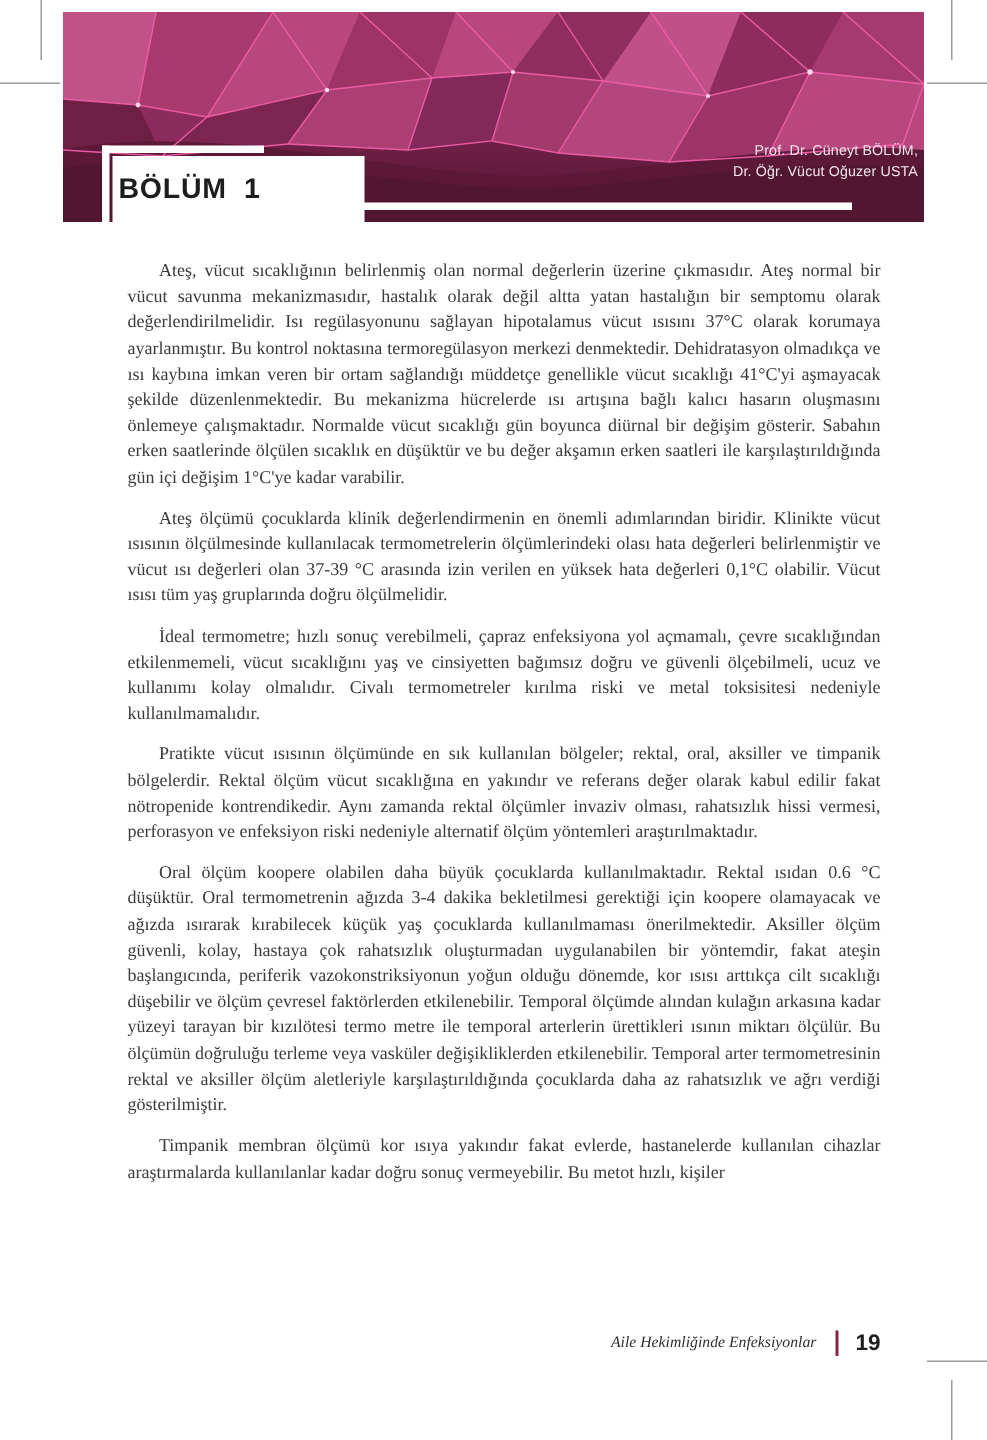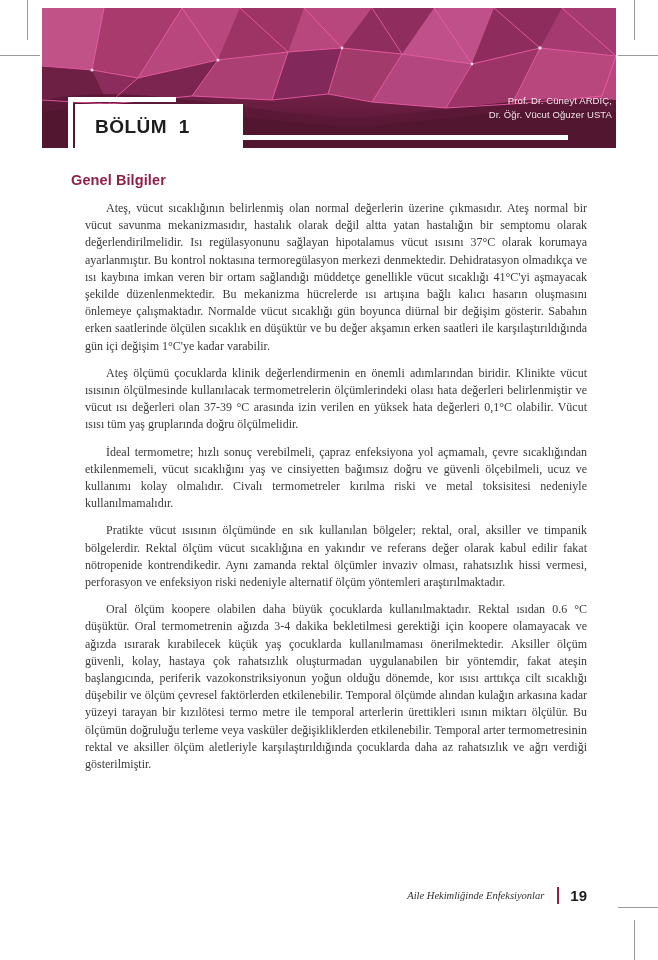--- a/index.html
+++ b/index.html
@@ -86,21 +86,21 @@
     width: 5px;
     height: 51px;
     background: #ffffff;
     z-index: 5;
   }
   .chapter-title {
     font-size: 19px;
     font-weight: bold;
     color: #1d1d1d;
     letter-spacing: 0.5px;
-    padding-left: 20px;
+    padding-left: 4px;
     white-space: pre;
   }
 
   
   .authors {
     position: absolute;
     right: 46px;
     top: 94px;
     z-index: 4;
     text-align: right;
@@ -241,30 +241,30 @@
   <div class="banner-rule"></div>
 </div>
 
 <div class="chapter-box-accent"></div>
 <div class="chapter-box-accent-v"></div>
 <div class="chapter-box">
   <span class="chapter-title">BÖLÜM  1</span>
 </div>
 
 <div class="authors">
-  <div>Prof. Dr. Cüneyt ARDIÇ,</div>
+  <div>Prof. Dr. Cüneyt BÖLÜM,</div>
   <div>Dr. Öğr. Vücut Oğuzer USTA</div>
 </div>
 
 <div class="content">
-  <h2 class="section-heading">Genel Bilgiler</h2>
   <p class="body-par">Ateş, vücut sıcaklığının belirlenmiş olan normal değerlerin üzerine çıkmasıdır. Ateş normal bir vücut savunma mekanizmasıdır, hastalık olarak değil altta yatan hastalığın bir semptomu olarak değerlendirilmelidir. Isı regülasyonunu sağlayan hipotalamus vücut ısısını 37°C olarak korumaya ayarlanmıştır. Bu kontrol noktasına termoregülasyon merkezi denmektedir. Dehidratasyon olmadıkça ve ısı kaybına imkan veren bir ortam sağlandığı müddetçe genellikle vücut sıcaklığı 41°C'yi aşmayacak şekilde düzenlenmektedir. Bu mekanizma hücrelerde ısı artışına bağlı kalıcı hasarın oluşmasını önlemeye çalışmaktadır. Normalde vücut sıcaklığı gün boyunca diürnal bir değişim gösterir. Sabahın erken saatlerinde ölçülen sıcaklık en düşüktür ve bu değer akşamın erken saatleri ile karşılaştırıldığında gün içi değişim 1°C'ye kadar varabilir.</p>
   <p class="body-par">Ateş ölçümü çocuklarda klinik değerlendirmenin en önemli adımlarından biridir. Klinikte vücut ısısının ölçülmesinde kullanılacak termometrelerin ölçümlerindeki olası hata değerleri belirlenmiştir ve vücut ısı değerleri olan 37-39 °C arasında izin verilen en yüksek hata değerleri 0,1°C olabilir. Vücut ısısı tüm yaş gruplarında doğru ölçülmelidir.</p>
   <p class="body-par">İdeal termometre; hızlı sonuç verebilmeli, çapraz enfeksiyona yol açmamalı, çevre sıcaklığından etkilenmemeli, vücut sıcaklığını yaş ve cinsiyetten bağımsız doğru ve güvenli ölçebilmeli, ucuz ve kullanımı kolay olmalıdır. Civalı termometreler kırılma riski ve metal toksisitesi nedeniyle kullanılmamalıdır.</p>
   <p class="body-par">Pratikte vücut ısısının ölçümünde en sık kullanılan bölgeler; rektal, oral, aksiller ve timpanik bölgelerdir. Rektal ölçüm vücut sıcaklığına en yakındır ve referans değer olarak kabul edilir fakat nötropenide kontrendikedir. Aynı zamanda rektal ölçümler invaziv olması, rahatsızlık hissi vermesi, perforasyon ve enfeksiyon riski nedeniyle alternatif ölçüm yöntemleri araştırılmaktadır.</p>
   <p class="body-par">Oral ölçüm koopere olabilen daha büyük çocuklarda kullanılmaktadır. Rektal ısıdan 0.6 °C düşüktür. Oral termometrenin ağızda 3-4 dakika bekletilmesi gerektiği için koopere olamayacak ve ağızda ısırarak kırabilecek küçük yaş çocuklarda kullanılmaması önerilmektedir. Aksiller ölçüm güvenli, kolay, hastaya çok rahatsızlık oluşturmadan uygulanabilen bir yöntemdir, fakat ateşin başlangıcında, periferik vazokonstriksiyonun yoğun olduğu dönemde, kor ısısı arttıkça cilt sıcaklığı düşebilir ve ölçüm çevresel faktörlerden etkilenebilir. Temporal ölçümde alından kulağın arkasına kadar yüzeyi tarayan bir kızılötesi termo metre ile temporal arterlerin ürettikleri ısının miktarı ölçülür. Bu ölçümün doğruluğu terleme veya vasküler değişikliklerden etkilenebilir. Temporal arter termometresinin rektal ve aksiller ölçüm aletleriyle karşılaştırıldığında çocuklarda daha az rahatsızlık ve ağrı verdiği gösterilmiştir.</p>
+  <p class="body-par">Timpanik membran ölçümü kor ısıya yakındır fakat evlerde, hastanelerde kullanılan cihazlar araştırmalarda kullanılanlar kadar doğru sonuç vermeyebilir. Bu metot hızlı, kişiler</p>
 </div>
 
 <div class="footer">
   <span class="footer-title">Aile Hekimliğinde Enfeksiyonlar</span>
   <span class="footer-divider"></span>
   <span class="footer-page">19</span>
 </div>
 
 </body></html>

